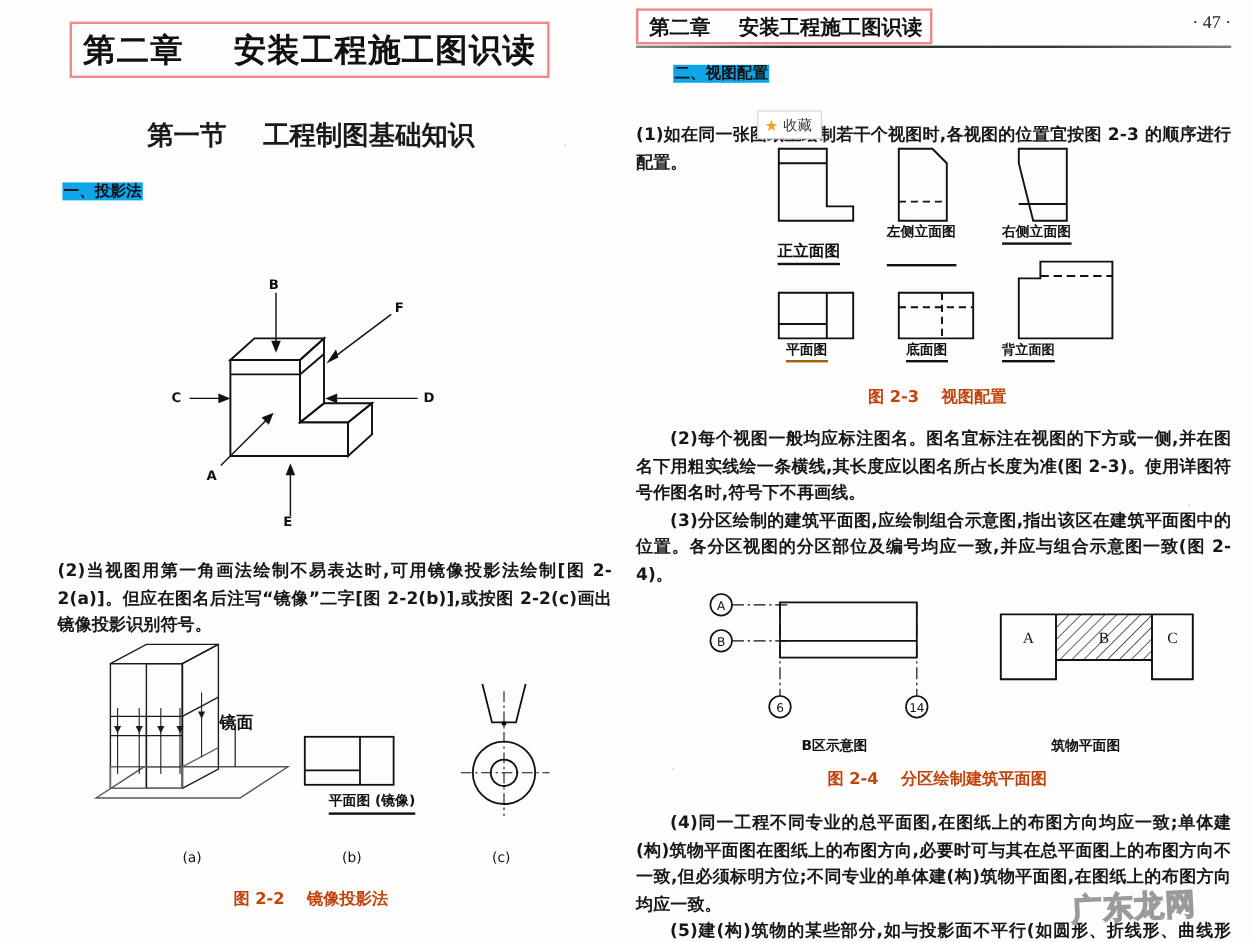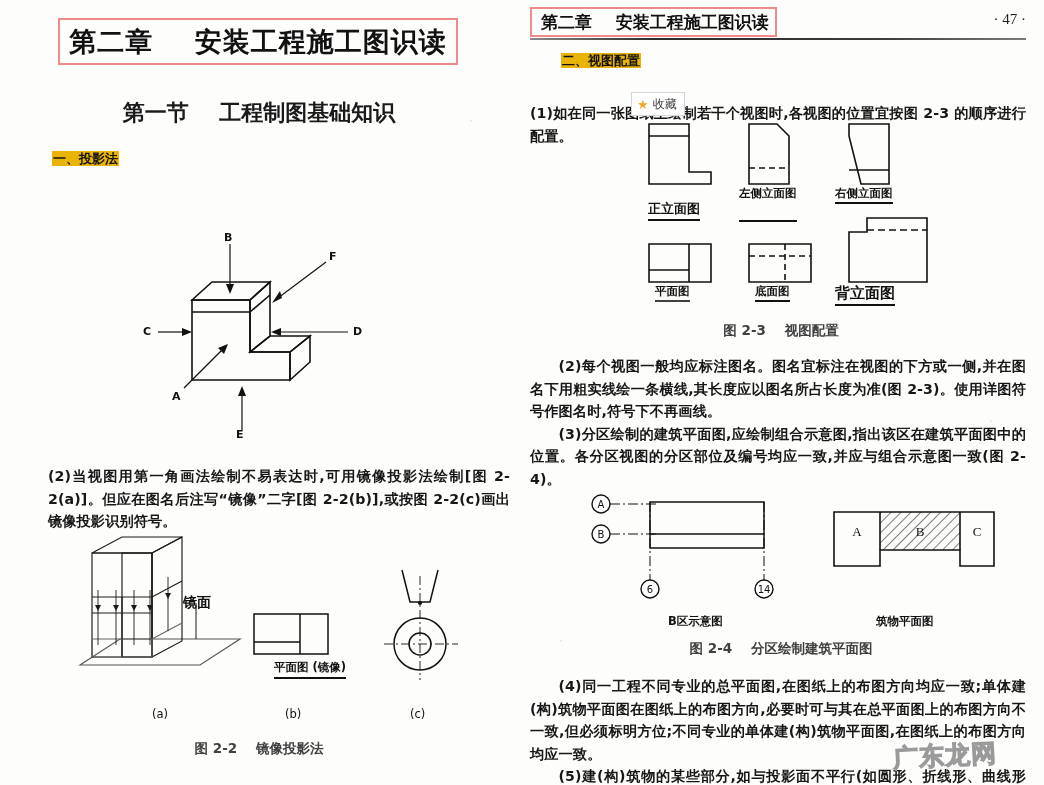--- a/index.html
+++ b/index.html
@@ -59,21 +59,21 @@
     top: 98px;
     text-align: center;
     font-size: 22px;
     font-weight: bold;
     white-space: pre;
     color: #1a1a1a;
     font-family: "DejaVu Sans", "Liberation Sans", sans-serif;
   }
 
   .hl {
-    background: #eab308;
+    background: #0ea5e9;
     font-weight: bold;
     padding: 0 1px;
   }
 
   .sub-head {
     position: absolute;
     font-size: 13px;
     font-weight: bold;
     font-family: "DejaVu Sans", "Liberation Sans", sans-serif;
     color: #111;
@@ -94,21 +94,21 @@
   .lc-p1 { left: 48px; top: 175px; width: 462px; }
   .lc-p2 { left: 48px; top: 465px; width: 462px; }
 
   .fig-cap {
     position: absolute;
     text-align: center;
     font-size: 13.5px;
     font-weight: bold;
     white-space: pre;
     font-family: "DejaVu Sans", "Liberation Sans", sans-serif;
-    color: #404040;
+    color: #c2410c;
   }
   .fig-lbl {
     position: absolute;
     font-size: 11.5px;
     font-family: "DejaVu Sans", "Liberation Sans", sans-serif;
     color: #111;
   }
   .fig-lbl-b {
     position: absolute;
     font-size: 11px;
@@ -386,23 +386,23 @@
         <line x1="104" y1="134" x2="166" y2="134" stroke-dasharray="6,4"></line>
         <line x1="140" y1="122" x2="140" y2="160" stroke-dasharray="6,4"></line>
 
         <polygon points="222,96 282,96 282,160 204,160 204,110 222,110"></polygon>
         <line x1="222" y1="108" x2="282" y2="108" stroke-dasharray="7,4"></line>
       </g>
     </svg>
     <div class="fig-lbl" style="left:3px;   top:78px; font-size:13px; font-weight:bold; border-bottom:2px solid #111; padding-bottom:1px;">正立面图</div>
     <div class="fig-lbl" style="left:94px;  top:64px; font-size:11.5px; font-weight:bold; border-bottom:2px solid #111; padding-bottom:19px;">左侧立面图</div>
     <div class="fig-lbl" style="left:190px; top:64px; font-size:11.5px; font-weight:bold; border-bottom:2px solid #111; padding-bottom:1px;">右侧立面图</div>
-    <div class="fig-lbl" style="left:10px;  top:162px; font-size:11.5px; font-weight:bold; border-bottom:2px solid #404040; padding-bottom:1px;">平面图</div>
+    <div class="fig-lbl" style="left:10px;  top:162px; font-size:11.5px; font-weight:bold; border-bottom:2px solid #a16207; padding-bottom:1px;">平面图</div>
     <div class="fig-lbl" style="left:110px; top:162px; font-size:11.5px; font-weight:bold; border-bottom:2px solid #111; padding-bottom:1px;">底面图</div>
-    <div class="fig-lbl" style="left:190px; top:162px; font-size:15px; font-weight:bold; border-bottom:2px solid #111; padding-bottom:1px;">背立面图</div>
+    <div class="fig-lbl" style="left:190px; top:162px; font-size:11px; font-weight:bold; border-bottom:2px solid #111; padding-bottom:1px;">背立面图</div>
   </div>
 
   <div class="fig-cap" style="left:518px; width:526px; top:322px;">图 2-3    视图配置</div>
 
   <div class="body-text rc-p2">
     <div style="text-indent:2em;">(2)每个视图一般均应标注图名。图名宜标注在视图的下方或一侧,并在图名下用粗实线绘一条横线,其长度应以图名所占长度为准(图 2-3)。使用详图符号作图名时,符号下不再画线。</div>
     <div style="text-indent:2em;">(3)分区绘制的建筑平面图,应绘制组合示意图,指出该区在建筑平面图中的位置。各分区视图的分区部位及编号均应一致,并应与组合示意图一致(图 2-4)。</div>
   </div>
 
   <div class="fig" style="left:588px; top:488px;">

